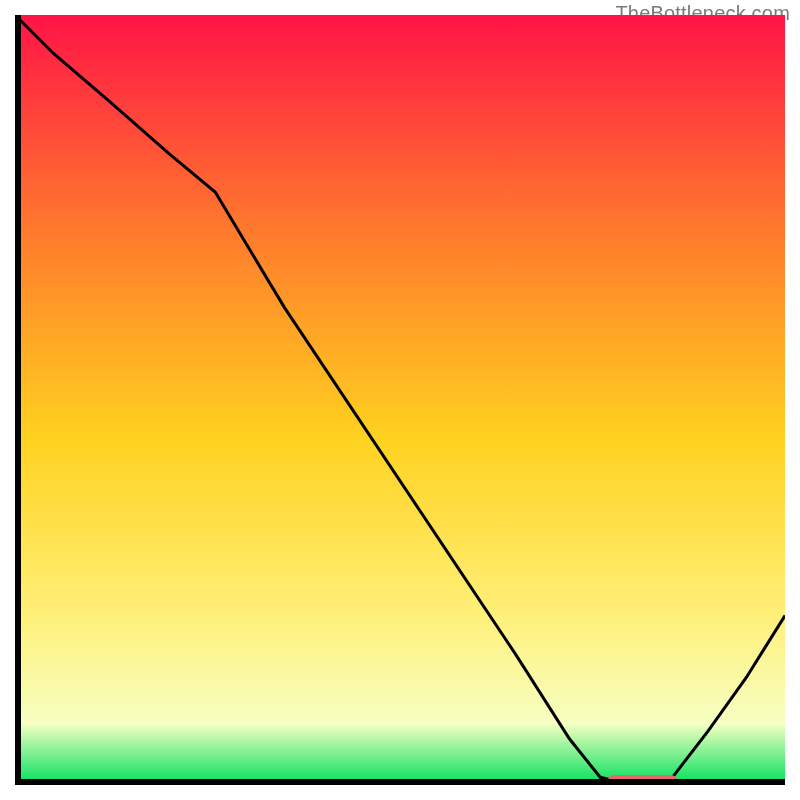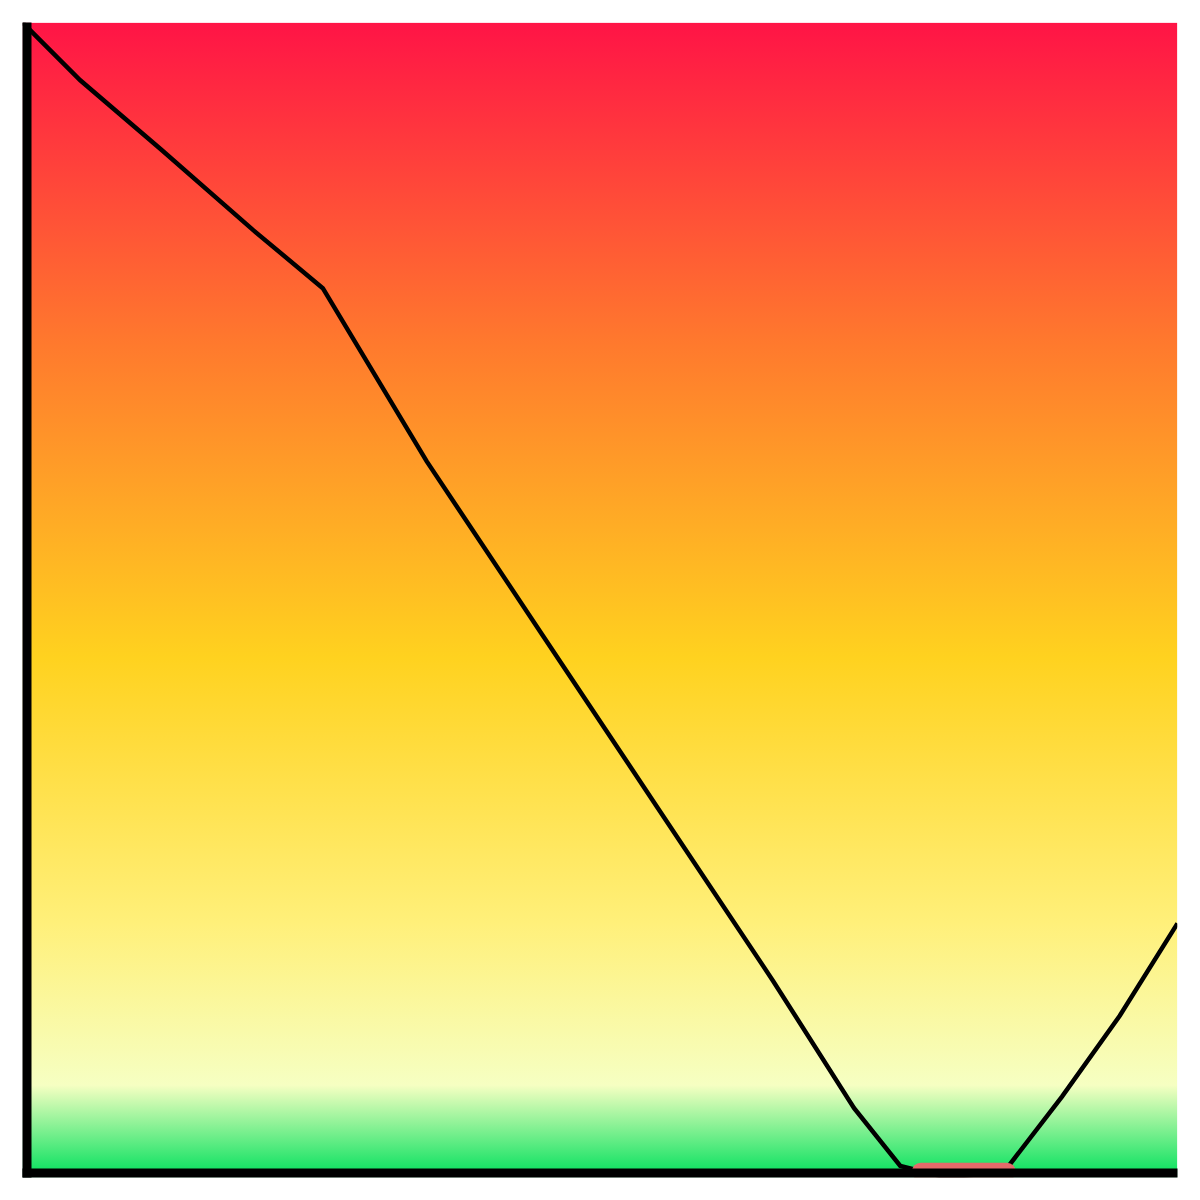--- a/index.html
+++ b/index.html
@@ -51,20 +51,21 @@
   svg.lines {
     position: absolute;
     left: 0; top: 0;
   }
 </style>
 </head>
 <body>
 
 <div class="stage">
 
+  <div class="watermark">TheBottleneck.com</div>
 
   <div class="plot-area">
     <svg id="grad-svg" class="lines" width="770" height="770" viewBox="0 0 770 770" preserveAspectRatio="none">
       <defs>
         <linearGradient id="bg" x1="0" y1="0" x2="0" y2="1">
           <stop id="g0" offset="0%" stop-color="#ff1446"></stop>
           <stop id="g1" offset="28%" stop-color="#ff7a2d"></stop>
           <stop id="g2" offset="55%" stop-color="#ffd21f"></stop>
           <stop id="g3" offset="78%" stop-color="#fff07a"></stop>
           <stop id="g4" offset="92%" stop-color="#f6ffc2"></stop>

